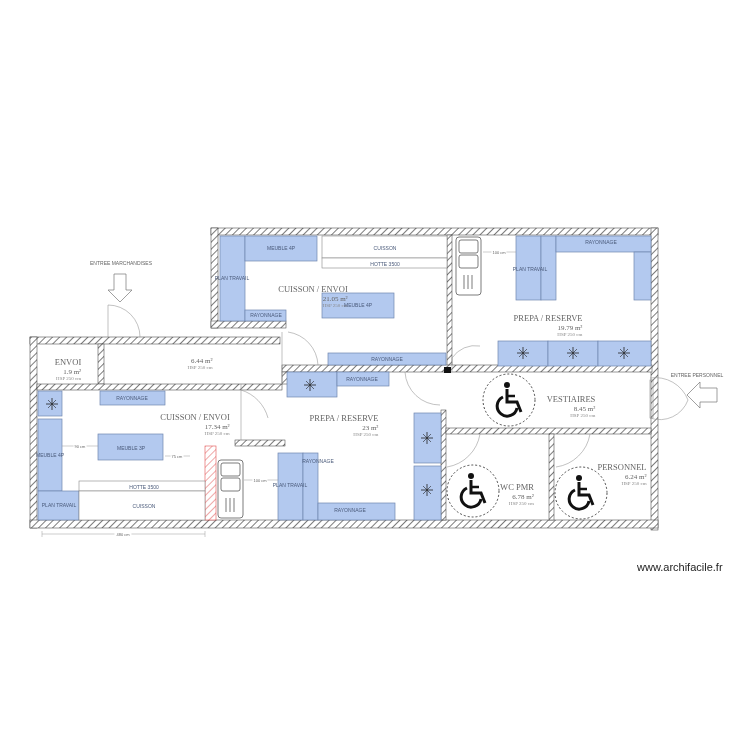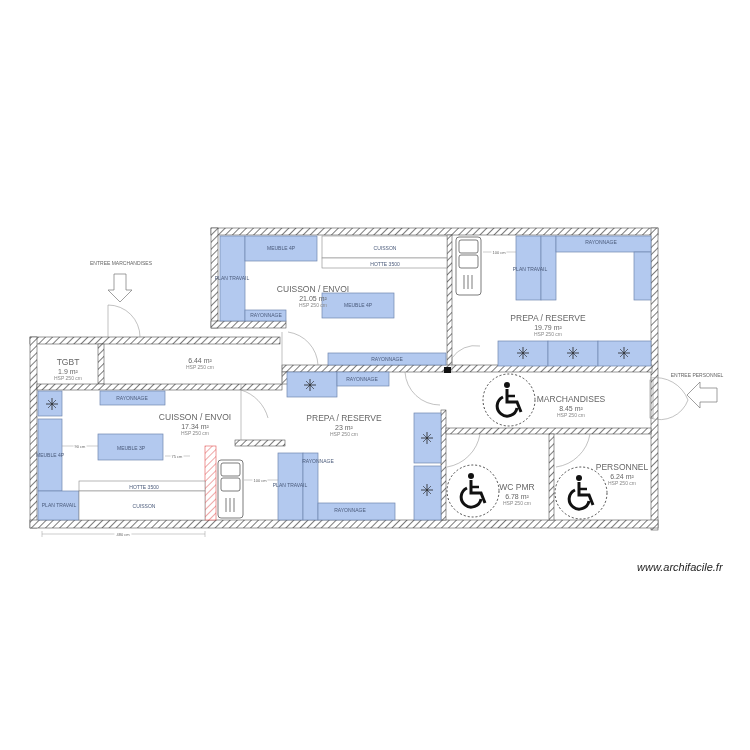--- a/index.html
+++ b/index.html
@@ -1,24 +1,24 @@
 <!DOCTYPE html>
 <html><head>
 <meta charset="utf-8">
 <style>
   html, body { margin:0; padding:0; background:#ffffff; }
   body { width:750px; height:750px; position:relative; overflow:hidden; font-family:"Liberation Sans", sans-serif; }
   svg { position:absolute; left:0; top:0; }
-  .lbl { position:absolute; color:#555; text-align:center; white-space:nowrap; transform:translate(-50%,-50%); line-height:1.15; }
+  .lbl { position:absolute; color:#555; text-align:right; white-space:nowrap; transform:translate(-50%,-50%); line-height:1.15;font-family:Liberation Serif, serif; }
   .room-name { font-size:8.5px; color:#666; }
   .room-area { font-size:7px; color:#666; }
   .room-hsp { font-size:5px; color:#888; }
   .furn { position:absolute; font-size:5px; color:#4a5a7a; white-space:nowrap; transform:translate(-50%,-50%); }
   .note { position:absolute; font-size:5px; color:#666; white-space:nowrap; transform:translate(-50%,-50%); }
-  .brand { position:absolute; font-size:11px; color:#222; white-space:nowrap;font-style:italic; }
+  .brand { position:absolute; font-size:11px; color:#222; white-space:nowrap; }
 </style>
 </head>
 <body>
 
 <svg width="750" height="750" viewBox="0 0 750 750">
   <defs>
     <pattern id="hatch" patternUnits="userSpaceOnUse" width="5" height="5" patternTransform="rotate(45)">
       <rect width="5" height="5" fill="#fff"></rect>
       <line x1="0" y1="0" x2="0" y2="5" stroke="#333" stroke-width="1.3"></line>
     </pattern>
@@ -182,40 +182,40 @@
   <div class="room-name">CUISSON / ENVOI</div>
   <div class="room-area">21.05 m²</div>
   <div class="room-hsp">HSP 250 cm</div>
 </div>
 <div class="lbl" style="left:548px;top:326px;">
   <div class="room-name">PREPA / RESERVE</div>
   <div class="room-area">19.79 m²</div>
   <div class="room-hsp">HSP 250 cm</div>
 </div>
 <div class="lbl" style="left:68px;top:370px;">
-  <div class="room-name">TGBT</div>
+  <div class="room-name">ENVOI</div>
   <div class="room-area">1.9 m²</div>
   <div class="room-hsp">HSP 250 cm</div>
 </div>
 <div class="lbl" style="left:200px;top:364px;">
   <div class="room-area">6.44 m²</div>
   <div class="room-hsp">HSP 250 cm</div>
 </div>
 <div class="lbl" style="left:195px;top:425px;">
   <div class="room-name">CUISSON / ENVOI</div>
   <div class="room-area">17.34 m²</div>
   <div class="room-hsp">HSP 250 cm</div>
 </div>
 <div class="lbl" style="left:344px;top:426px;">
   <div class="room-name">PREPA / RESERVE</div>
   <div class="room-area">23 m²</div>
   <div class="room-hsp">HSP 250 cm</div>
 </div>
 <div class="lbl" style="left:571px;top:407px;">
-  <div class="room-name">MARCHANDISES</div>
+  <div class="room-name">VESTIAIRES</div>
   <div class="room-area">8.45 m²</div>
   <div class="room-hsp">HSP 250 cm</div>
 </div>
 <div class="lbl" style="left:517px;top:495px;">
   <div class="room-name">WC PMR</div>
   <div class="room-area">6.78 m²</div>
   <div class="room-hsp">HSP 250 cm</div>
 </div>
 <div class="lbl" style="left:622px;top:475px;">
   <div class="room-name">PERSONNEL</div>

